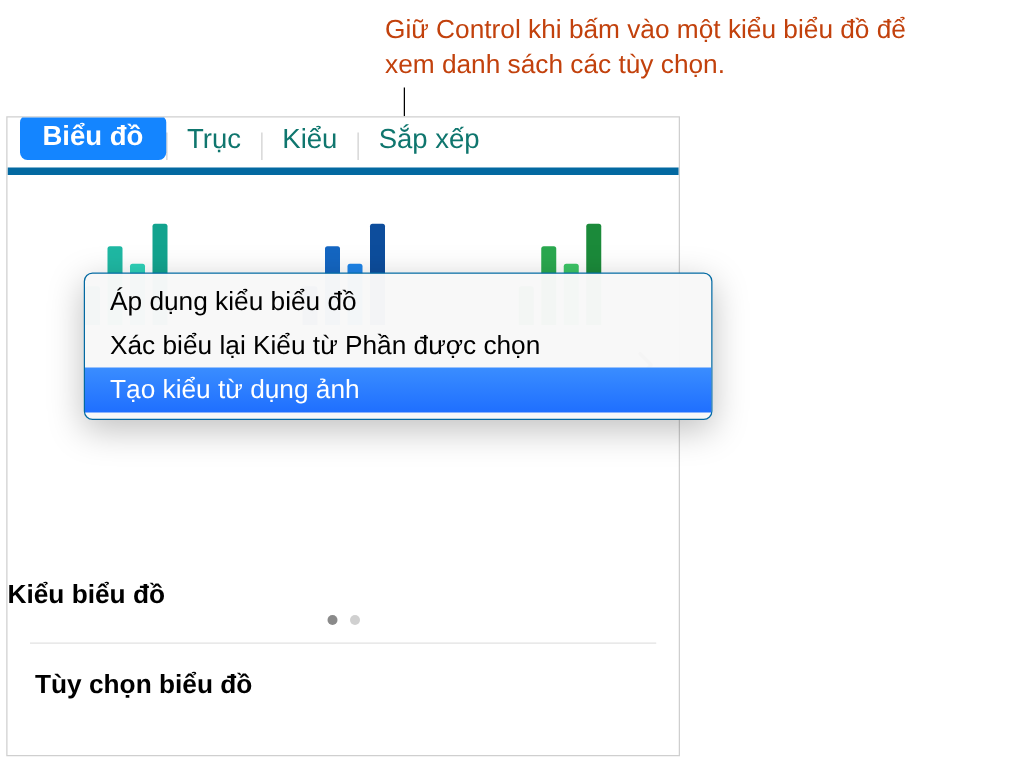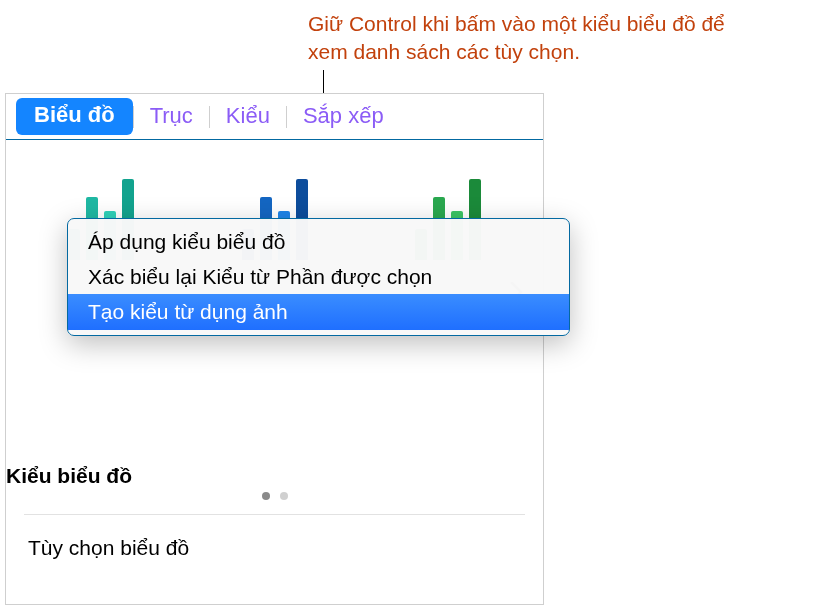--- a/index.html
+++ b/index.html
@@ -38,29 +38,29 @@
       width: 539px;
       height: 512px;
       border: 1px solid #cfcfcf;
       background: #fff;
       overflow: hidden;
     }
 
     
     .tabbar {
       display: flex;
-      align-items: center;
+      align-items: flex-end;
       height: 46px;
       padding: 6px 10px;
       gap: 0;
-      border-bottom: 1px solid #0369a1;
+      border-bottom: 6px solid #0369a1;
     }
     .tab {
       font-size: 22px;
-      color: #8b5cf6;
+      color: #0f766e;
       padding: 4px 16px;
       cursor: pointer;
       position: relative;
       line-height: 1.2;
     }
     .tab.active {
       background: #1485ff;
       color: #fff;
       border-radius: 6px;
       font-weight: 600;
@@ -158,21 +158,21 @@
       left: 18px;
       right: 18px;
       height: 1px;
       background: #e2e2e2;
     }
     .options-row {
       position: absolute;
       top: 442px;
       left: 22px;
       font-size: 21px;
-      font-weight: 400;
+      font-weight: 700;
       color: #000;
     }
   </style>
 </head>
 <body>
 
 <div class="callout-text">Giữ Control khi bấm vào một kiểu biểu đồ để xem danh sách các tùy chọn.</div>
 <div class="callout-line"></div>
 
 <div class="panel">

